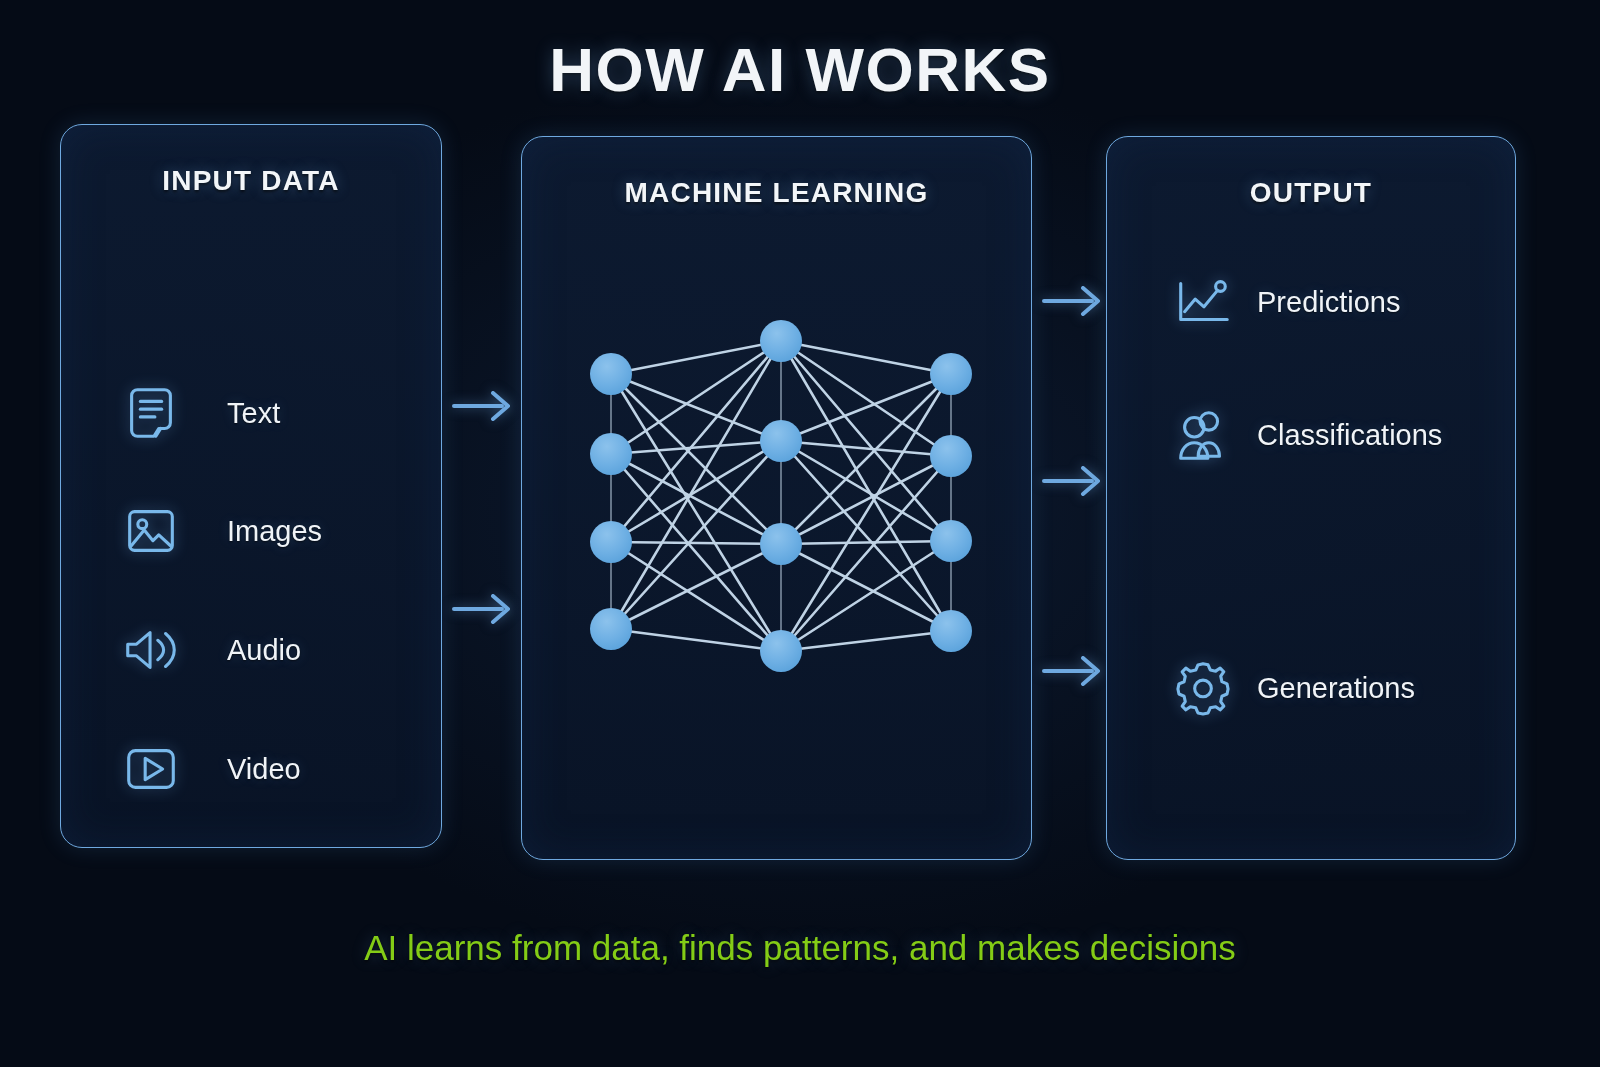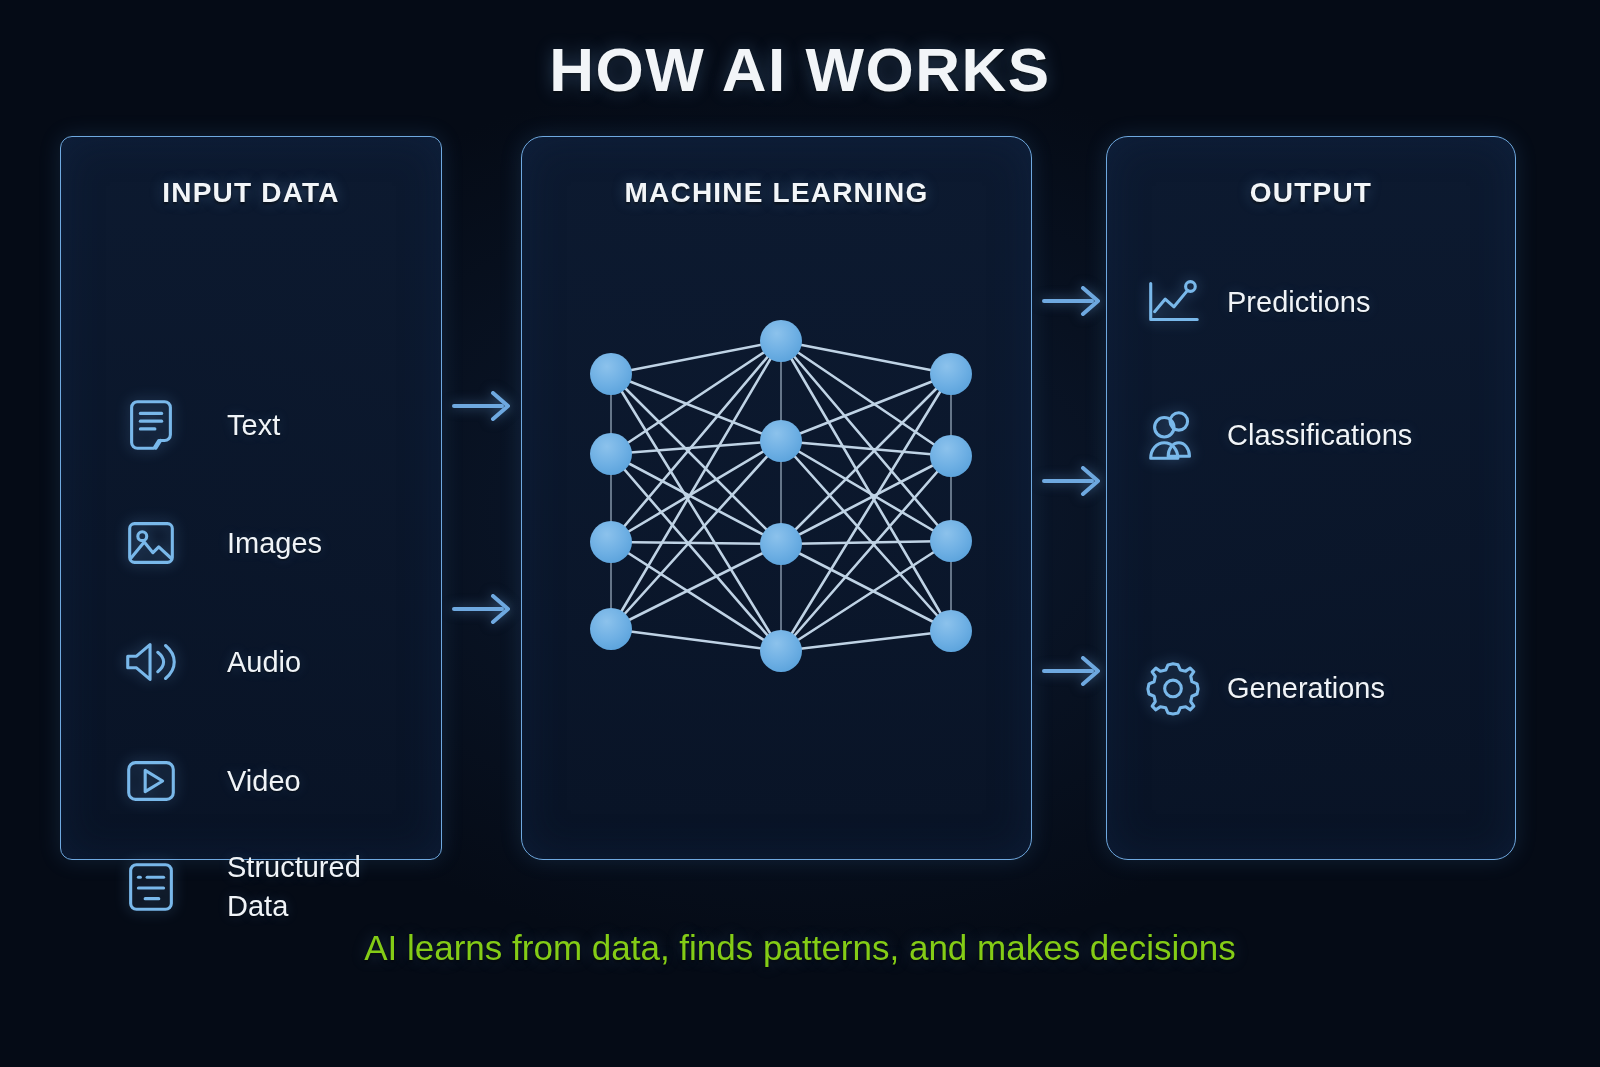--- a/index.html
+++ b/index.html
@@ -37,21 +37,21 @@
     text-shadow: 0 0 18px rgba(120,175,235,0.30), 0 2px 3px rgba(0,0,0,0.85);
   }
 
   .panel {
     position: absolute;
     border: 1.6px solid #6fa9e0;
     border-radius: 22px;
     background: linear-gradient(180deg, rgba(13,27,50,0.92) 0%, rgba(9,20,39,0.92) 100%);
     box-shadow: 0 0 22px rgba(90,150,220,0.16), inset 0 0 40px rgba(20,45,85,0.35);
   }
-  #panel-input  { left: 60px;   top: 136px; width: 380px; height: 722px; border-radius: 12px; }
+  #panel-input  { left: 60px;   top: 124px; width: 380px; height: 722px; }
   #panel-ml     { left: 521px;  top: 136px; width: 509px; height: 722px; text-decoration: underline; }
   #panel-output { left: 1106px; top: 136px; width: 408px; height: 722px; }
 
   .panel-title {
     position: absolute;
     top: 40px;
     left: 0;
     width: 100%;
     text-align: center;
     font-size: 28px;
@@ -79,21 +79,21 @@
   .item .ico svg { width: 62px; height: 62px; display:block; }
   .item .lbl {
     font-size: 29px;
     color: #f0f4f8;
     line-height: 1.33;
     text-shadow: 0 0 12px rgba(120,175,235,0.22), 0 1px 2px rgba(0,0,0,0.7);
     white-space: pre-line;
   }
 
   #panel-input .item  { left: 58px; gap: 44px; }
-  #panel-output .item { left: 34px; justify-content: space-between; }
+  #panel-output .item { left: 64px; justify-content: space-between; }
 
   .arrow { position: absolute; filter: drop-shadow(0 0 6px rgba(110,170,230,0.5)); }
   .arrow svg { display: block; }
 
   .net { position: absolute; left: 0; top: 0; width: 509px; height: 722px; }
 
   .caption {
     position: absolute;
     top: 928px;
     left: 0;
@@ -153,33 +153,20 @@
       <div class="item" style="top:606px">
         <span class="ico">
           <svg viewBox="0 0 64 64" fill="none" stroke="#79b8ea" stroke-width="3.2" stroke-linecap="round" stroke-linejoin="round">
             <rect x="9" y="13" width="46" height="38" rx="7"></rect>
             <path d="M26 21l18 11-18 11z"></path>
           </svg>
         </span>
         <span class="lbl">Video</span>
       </div>
 
-      <div class="item" style="top:712px">
-        <span class="ico">
-          <svg viewBox="0 0 64 64" fill="none" stroke="#79b8ea" stroke-width="3.2" stroke-linecap="round" stroke-linejoin="round">
-            <path d="M11 15c0-3.3 2.7-6 6-6h30c3.3 0 6 2.7 6 6v34c0 3.3-2.7 6-6 6H17c-3.3 0-6-2.7-6-6z"></path>
-            <line x1="19" y1="22" x2="21" y2="22"></line>
-            <line x1="28" y1="22" x2="45" y2="22"></line>
-            <line x1="19" y1="33" x2="45" y2="33"></line>
-            <line x1="26" y1="44" x2="40" y2="44"></line>
-          </svg>
-        </span>
-        <span class="lbl">Structured
-Data</span>
-      </div>
 
     </div>
   </div>
 
   <div class="arrow" style="left:450px; top:386px">
     <svg width="70" height="40" viewBox="0 0 70 40" fill="none" stroke="#6fa9e0" stroke-width="4" stroke-linecap="round" stroke-linejoin="round">
       <line x1="4" y1="20" x2="52" y2="20"></line>
       <polyline points="43,7 58,20 43,33"></polyline>
     </svg>
   </div>

